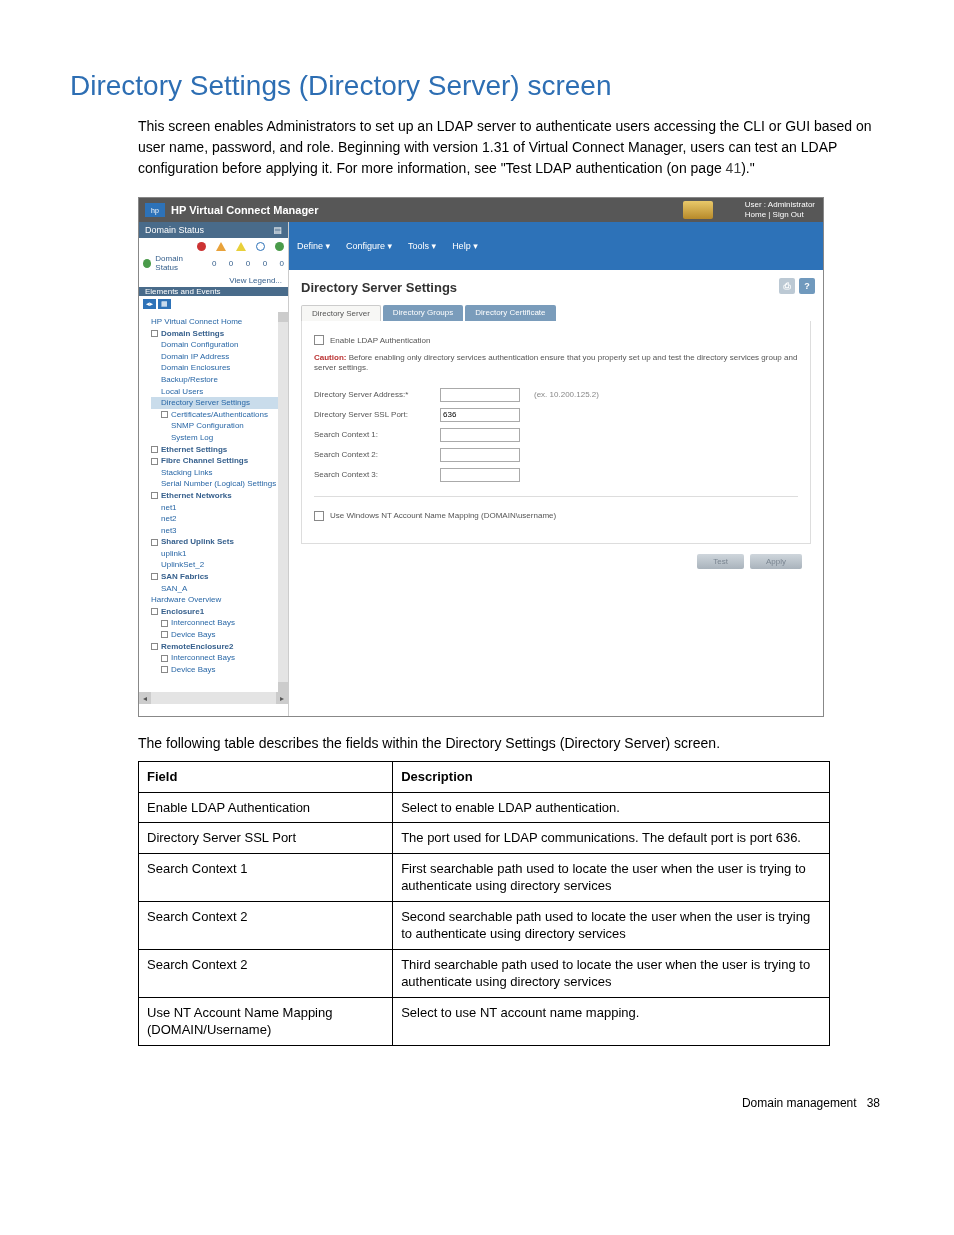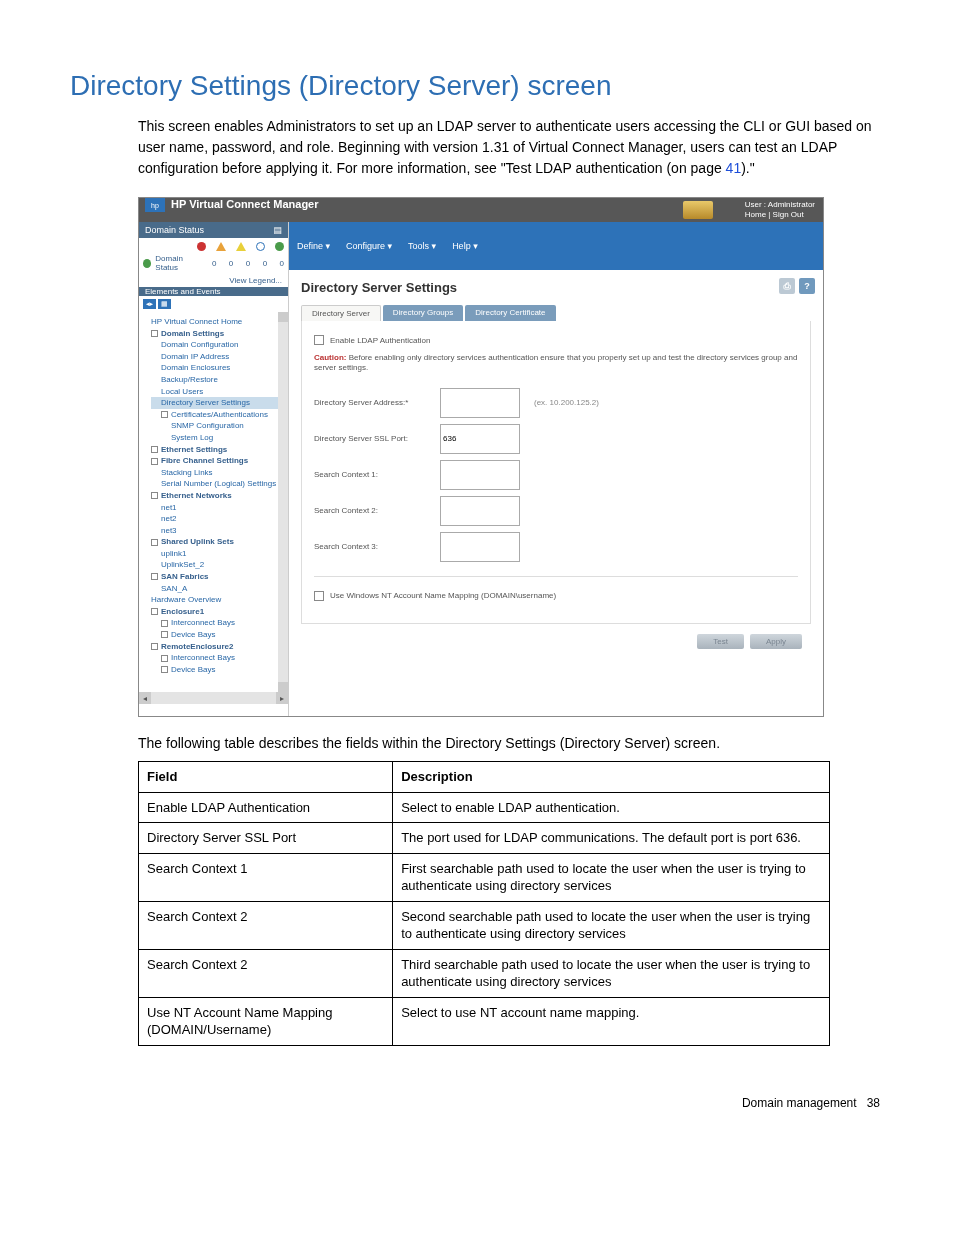--- a/index.html
+++ b/index.html
@@ -1,23 +1,23 @@
 <!DOCTYPE html>
 <html><head>
 <meta charset="utf-8">
 <style>
   * { box-sizing: border-box; margin: 0; padding: 0; }
   body { font-family: Arial, Helvetica, sans-serif; background: #fff; width: 954px; margin: 0 auto; padding: 70px 70px 40px 70px; font-size: 13px; color: #000; }
   h1 { font-family: Arial, sans-serif; font-weight: 300; font-size: 28px; color: #2d6eb3; margin-bottom: 14px; letter-spacing: 0; }
   .intro { margin-left: 68px; line-height: 1.5; font-size: 14px; margin-bottom: 18px; }
-  .intro a { color: #1d4ed8; text-decoration: none; }
+  .intro a { color: #404040; text-decoration: none; }
 
   
   .shot { border: 1px solid #888; width: 686px; margin-left: 68px; background: #fff; font-size: 9px; position: relative; }
-  .shot-top { background: #575757; color: #fff; display: flex; align-items: flex-start; height: 24px; position: relative; }
+  .shot-top { background: #575757; color: #fff; display: flex; align-items: center; height: 24px; position: relative; }
   .hp-badge { background: #2d72b8; width: 20px; height: 14px; margin: 0 6px; display:flex;align-items:center;justify-content:center; font-size:7px;color:#fff;}
   .app-title { font-weight: bold; font-size: 11px; }
   .top-right { position: absolute; right: 8px; top: 2px; font-size: 8px; line-height: 1.3; color: #fff; text-align: left;}
   .top-right span { display:block;}
   .top-award { position:absolute; right:110px; top:3px; width:30px; height:18px; background:linear-gradient(#e9c96a,#b78a2a); border-radius:2px;}
 
   .shot-body { display: flex; min-height: 494px;}
   
   .leftp { width: 150px; background: #fff; border-right:1px solid #ccc;}
   .lp-hdr { background: #496b8a; color:#fff; padding:3px 6px; font-size:9px; display:flex; justify-content:space-between;}
@@ -55,21 +55,21 @@
   .tabs{display:flex;gap:2px;padding:0 12px;}
   .tab{padding:3px 10px;font-size:8px;color:#fff;background:#7a9cbb;border-radius:2px 2px 0 0;}
   .tab.active{background:#f7f7f5;color:#555;border:1px solid #ccc;border-bottom:none;}
   .tab-content{margin:0 12px 12px 12px;border:1px solid #ddd;border-top:none;padding:14px 12px;font-size:8px;color:#555;position:relative;min-height:220px;}
   .cb-row{display:flex;align-items:center;gap:6px;margin-bottom:8px;}
   .cb{width:10px;height:10px;border:1px solid #888;}
   .caution{color:#555;margin-bottom:14px;line-height:1.3;}
   .caution b{color:#b33;}
   .frm-row{display:flex;align-items:center;margin-bottom:6px;gap:6px;}
   .frm-row label{width:120px;}
-  .frm-row input{width:80px;height:30px;border:1px solid #aaa;font-size:8px;padding:0 2px;}
+  .frm-row input{width:80px;height:14px;border:1px solid #aaa;font-size:8px;padding:0 2px;}
   .frm-row .hint{color:#888;margin-left:8px;}
   .hr{border-top:1px solid #ddd;margin:14px 0;}
   .btn-row{position:absolute;right:8px;bottom:-26px;display:flex;gap:6px;}
   .btn{padding:3px 16px;font-size:8px;background:linear-gradient(#cfd6dc,#a9b3bc);color:#7a8591;border-radius:2px;}
 
   
   .after-text{margin:18px 0 10px 68px;font-size:14px;}
   table.field-table{margin-left:68px;width:692px;border-collapse:collapse;font-size:13px;}
   table.field-table th, table.field-table td{border:1px solid #000;padding:6px 8px;text-align:left;vertical-align:top;line-height:1.35;}
   table.field-table th{font-weight:bold;}

